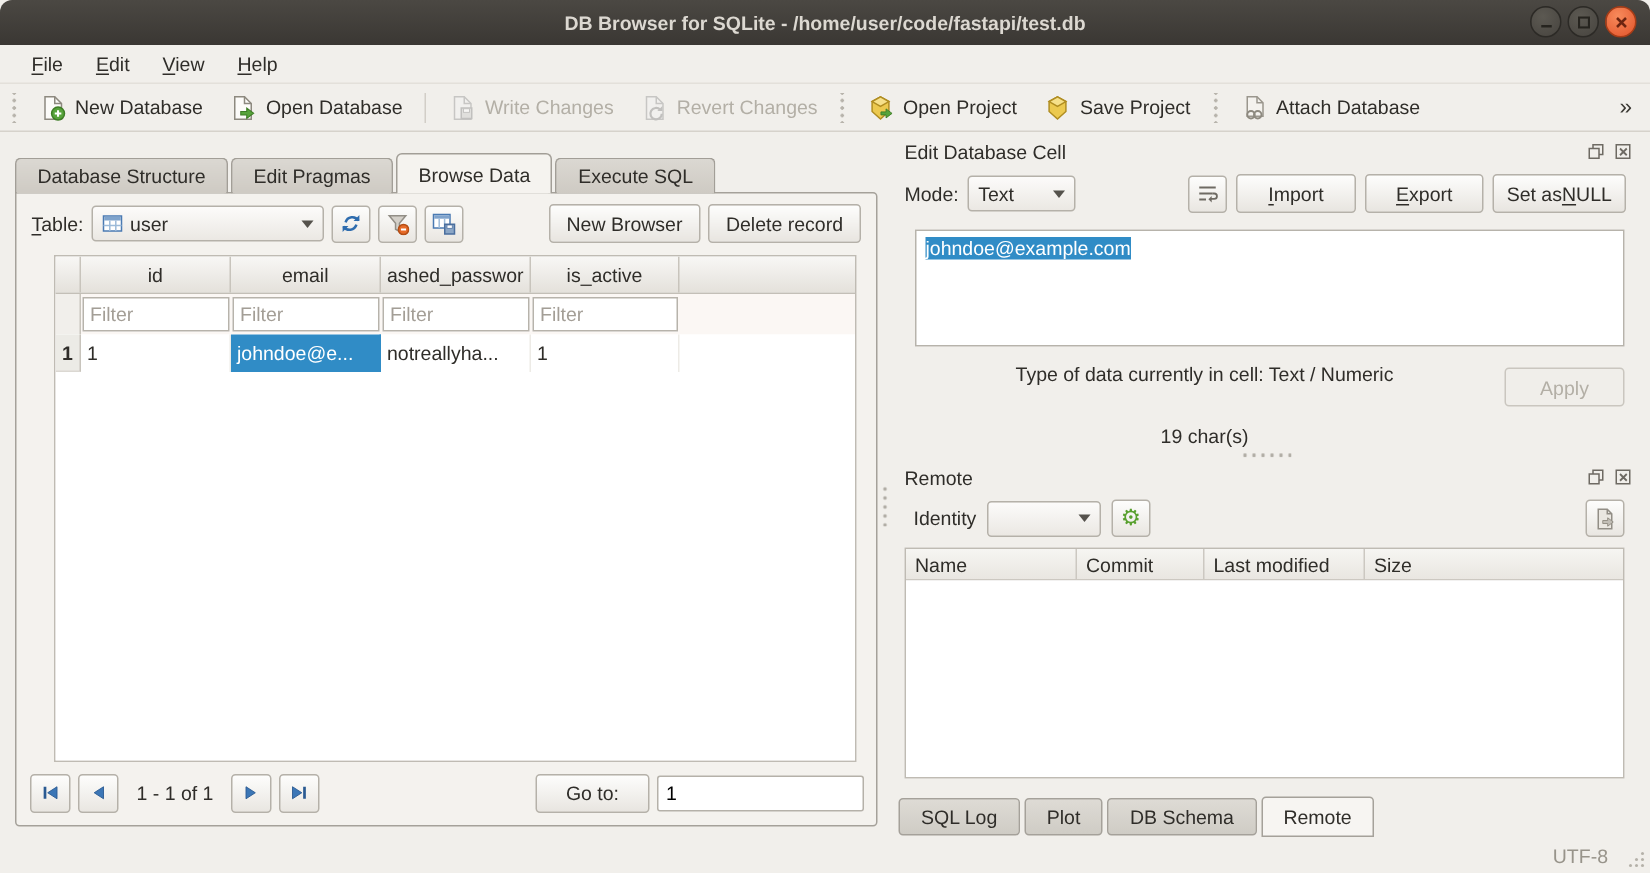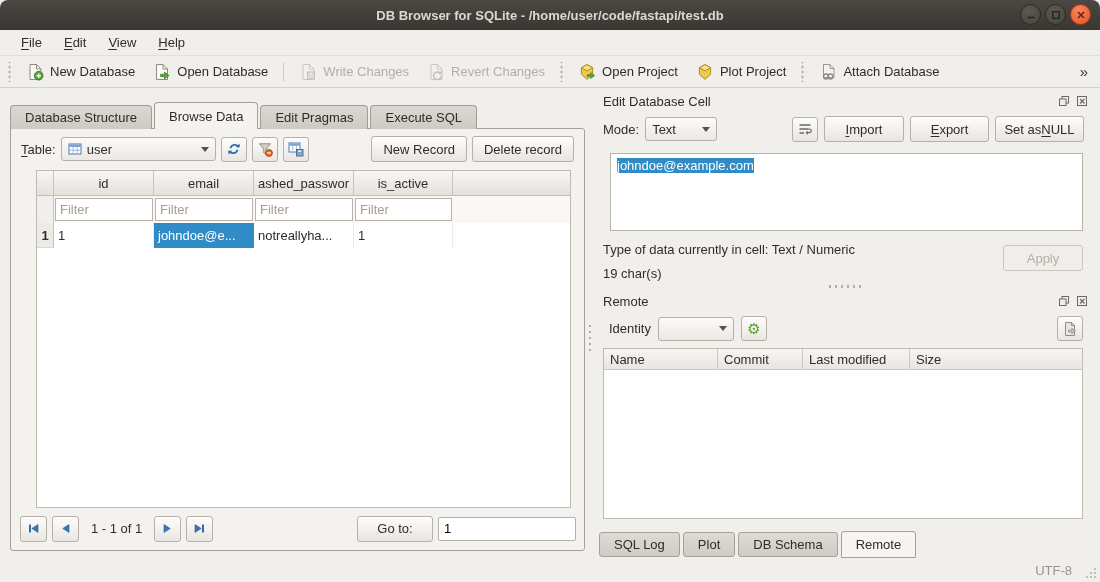--- a/index.html
+++ b/index.html
@@ -122,21 +122,21 @@
   .dock-icons { display:flex; gap:3px; }
   .dock-icon { width:15px; height:15px; display:flex; align-items:center; justify-content:center; cursor:default; }
   .mode-row { display:flex; align-items:center; gap:6px; padding:5px 8px 4px 8px; flex:none; }
   .mode-combo { width:72px; }
   .cell-textarea {
     margin:7px 9px 0 15px; height:78px; background:#fff; border:1px solid #b7b3ab;
     padding:3px 6px; flex:none; line-height:17px; cursor:text;
   }
   .sel-text { background:#308cc6; color:#fff; }
   .info-row { display:flex; margin:11px 9px 0 8px; flex:none; }
-  .info-lines { flex:1; display:flex; flex-direction:column; gap:9px; }
+  .info-lines { flex:1; display:flex; flex-direction:column; gap:26px;text-align:center; }
   .apply-btn { width:80px; align-self:flex-start; margin-top:3px; }
   .identity-row { display:flex; align-items:center; gap:7px; padding:5px 9px 4px 14px; flex:none; }
   .identity-combo { width:76px; }
   .remote-table { flex:1; margin:3px 9px 12px 8px; border:1px solid #bfbbb3; background:#fff; display:flex; flex-direction:column; overflow:hidden; }
   .r-header { display:flex; height:21px; background:linear-gradient(#f6f5f2,#e9e6e1); border-bottom:1px solid #ccc8c1; flex:none; }
   .r-hcell { display:flex; align-items:center; padding:0 6px; border-right:1px solid #ccc8c1; white-space:nowrap; }
   .r-hcell:last-child { border-right:none; }
   .rw-name { width:114px; flex:none; } .rw-commit { width:85px; flex:none; } .rw-mod { width:107px; flex:none; } .rw-size { flex:1; }
   .r-body { flex:1; background:#fff; }
 
@@ -239,21 +239,21 @@
         <path d="M9.3 11.6h3.4V9.6l4 3-4 3v-2h-3.4z" fill="#57a33b" stroke="#3e7d26" stroke-width=".6"></path>
       </svg>
       <span>Open Project</span>
     </div>
 
     <div class="tb-btn">
       <svg width="18" height="18" viewBox="0 0 18 18">
         <path d="M9 1.6l5.6 3.1v6.6L9 16.4l-5.6-5.1V4.7z" fill="#ecc94f" stroke="#b08d21"></path>
         <path d="M9 1.6l5.6 3.1L9 7.9 3.4 4.7z" fill="#f6e08a" stroke="#b08d21"></path>
       </svg>
-      <span>Plot Project</span>
+      <span>Save Project</span>
     </div>
 
     <div class="tb-handle"></div>
 
     <div class="tb-btn">
       <svg width="18" height="18" viewBox="0 0 18 18">
         <path d="M4.5 1.5H11L15 5.5v9H4.5z" fill="#f4f2ee" stroke="#9a968d"></path>
         <path d="M11 1.5v4h4" fill="none" stroke="#9a968d"></path>
         <circle cx="7" cy="13.5" r="2.5" fill="none" stroke="#8d897f" stroke-width="1.3"></circle>
         <circle cx="11.5" cy="13.5" r="2.5" fill="none" stroke="#8d897f" stroke-width="1.3"></circle>
@@ -262,22 +262,22 @@
     </div>
 
     <div class="tb-overflow">»</div>
   </div>
 
   <div class="main">
 
     <div class="left-panel">
       <div class="tabs">
         <div class="tab">Database Structure</div>
+        <div class="tab">Edit Pragmas</div>
         <div class="tab active">Browse Data</div>
-        <div class="tab">Edit Pragmas</div>
         <div class="tab">Execute SQL</div>
       </div>
 
       <div class="panel-frame">
 
         <div class="controls-row">
           <span><u>T</u>able:</span>
           <div class="combo table-combo">
             <svg width="14" height="14" viewBox="0 0 14 14">
               <rect x="1" y="2" width="12" height="10" fill="#fff" stroke="#4a7ab2"></rect>
@@ -308,21 +308,21 @@
               <rect x="1" y="2" width="11" height="9" fill="#fff" stroke="#4a7ab2"></rect>
               <rect x="1.5" y="2.5" width="10" height="2.3" fill="#7fa3cc"></rect>
               <path d="M4.8 5v6M8.4 5v6" stroke="#9dbbd9"></path>
               <rect x="8.5" y="8.5" width="6.5" height="6.5" fill="#8ba6c6" stroke="#4a6e9e"></rect>
               <rect x="10" y="9" width="3.5" height="2.2" fill="#fff" stroke="#4a6e9e" stroke-width=".5"></rect>
             </svg>
           </div>
 
           <span class="spacer"></span>
 
-          <div class="push-btn">New Record</div>
+          <div class="push-btn">New Browser</div>
           <div class="push-btn">Delete record</div>
         </div>
 
         <div class="grid">
           <div class="g-header">
             <div class="g-hcell w-rownum"></div>
             <div class="g-hcell w-col">id</div>
             <div class="g-hcell w-col">email</div>
             <div class="g-hcell w-col">ashed_passwor</div>
             <div class="g-hcell w-col4">is_active</div>

